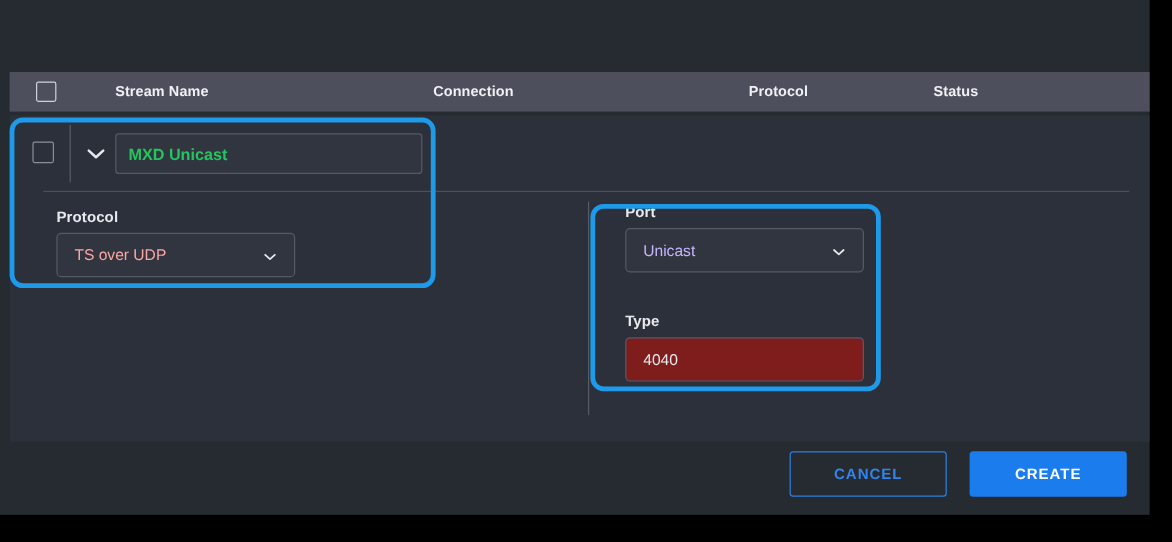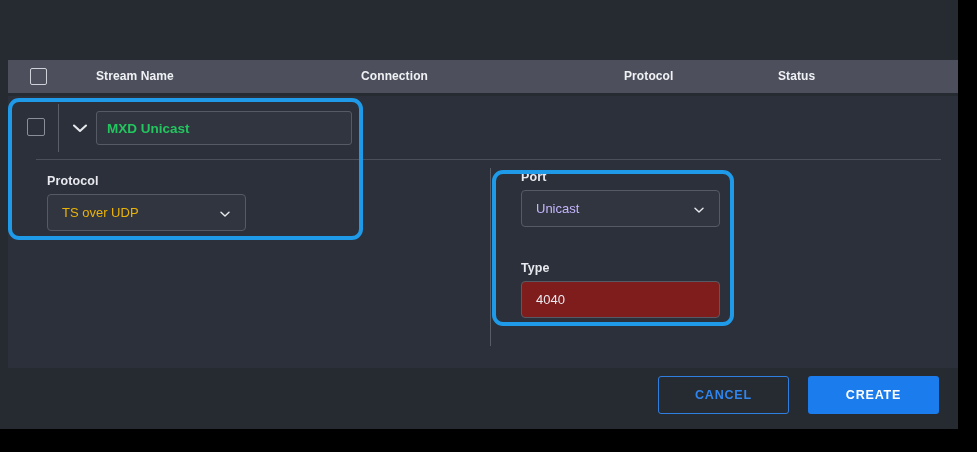--- a/index.html
+++ b/index.html
@@ -169,21 +169,21 @@
     width: 199px; height: 37px;
     background: #31353f;
     border: 1px solid #565a65;
     border-radius: 4px;
     box-sizing: border-box;
   }
   #protocol-select .sel-value {
     position: absolute;
     left: 14px; top: 10px;
     font-size: 13px;
-    color: #eab308;
+    color: #fca5a5;
   }
 
   
   #column-divider {
     position: absolute;
     left: 482px; top: 72px;
     width: 1px; height: 178px;
     background: #585c66;
   }
 

